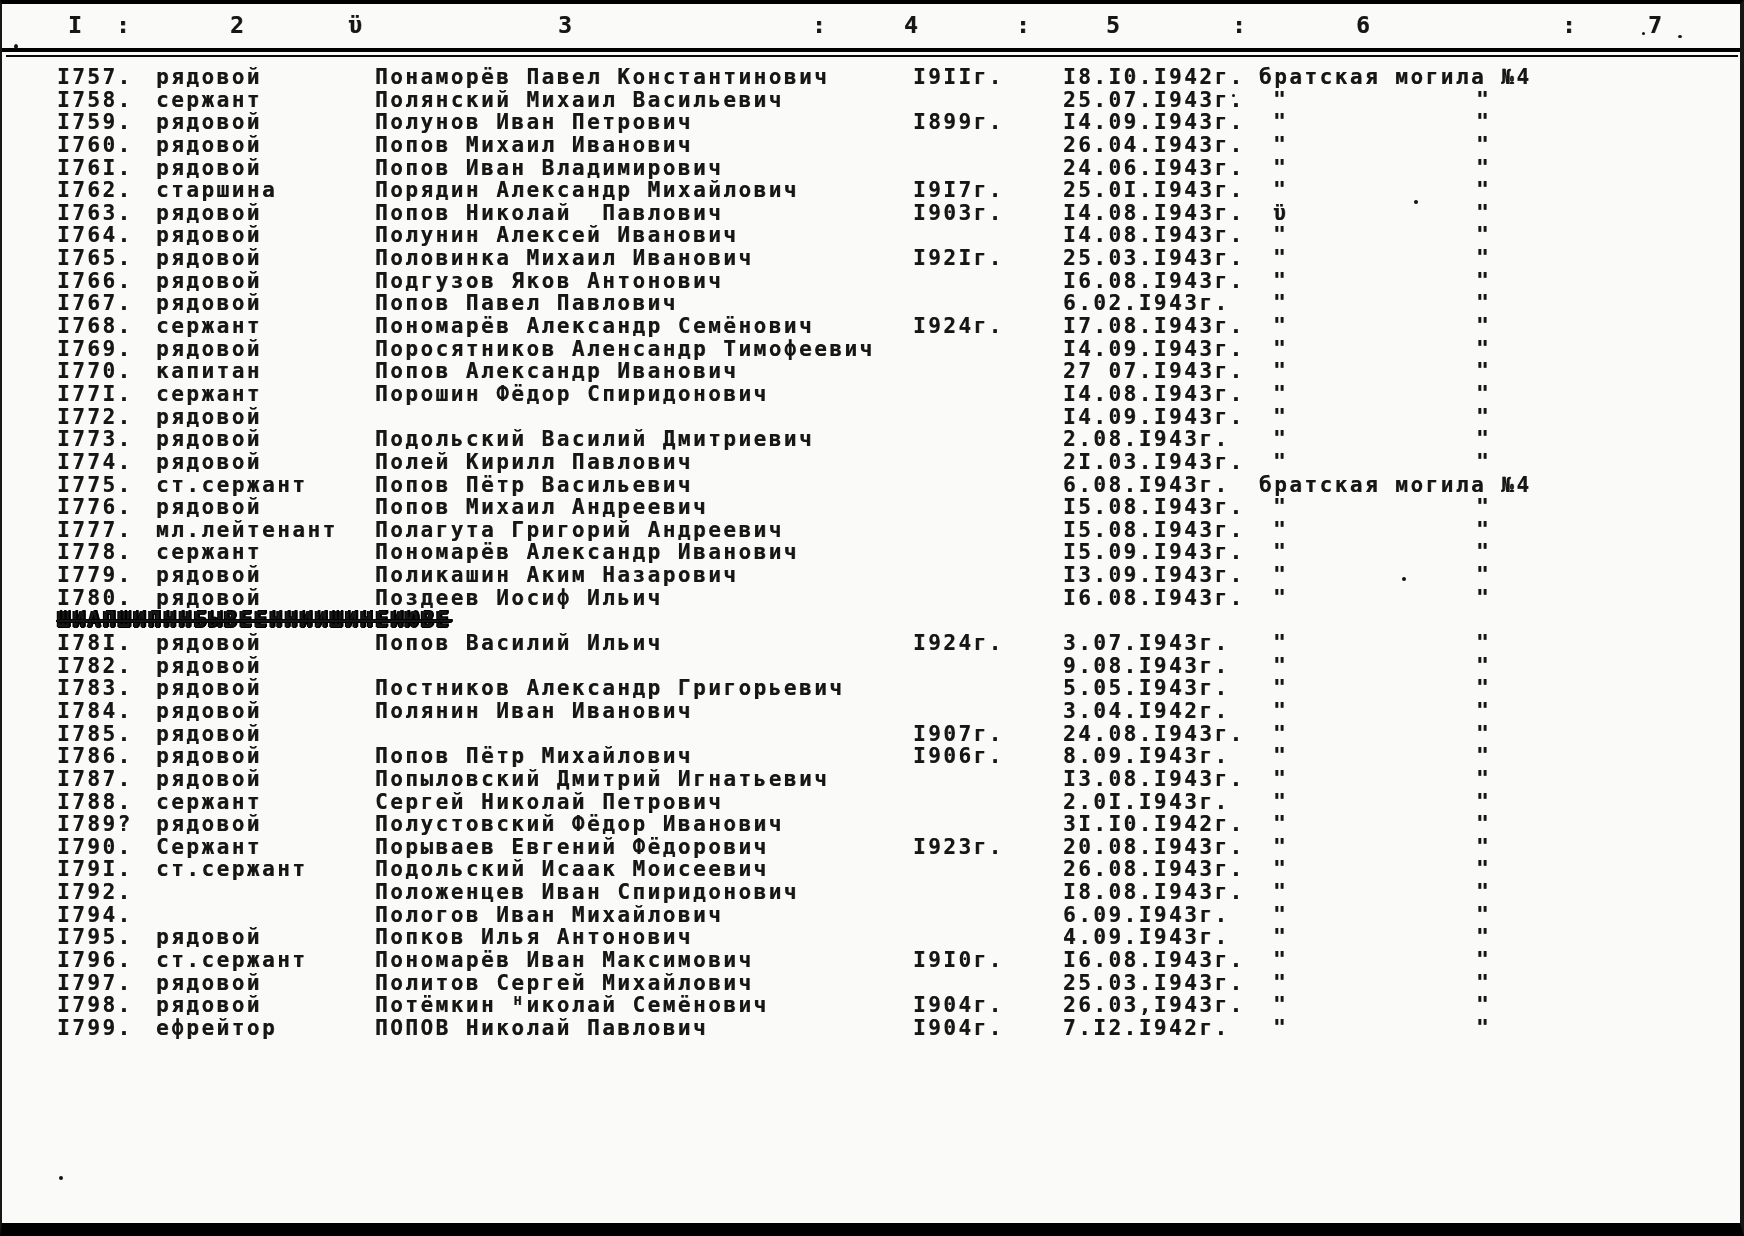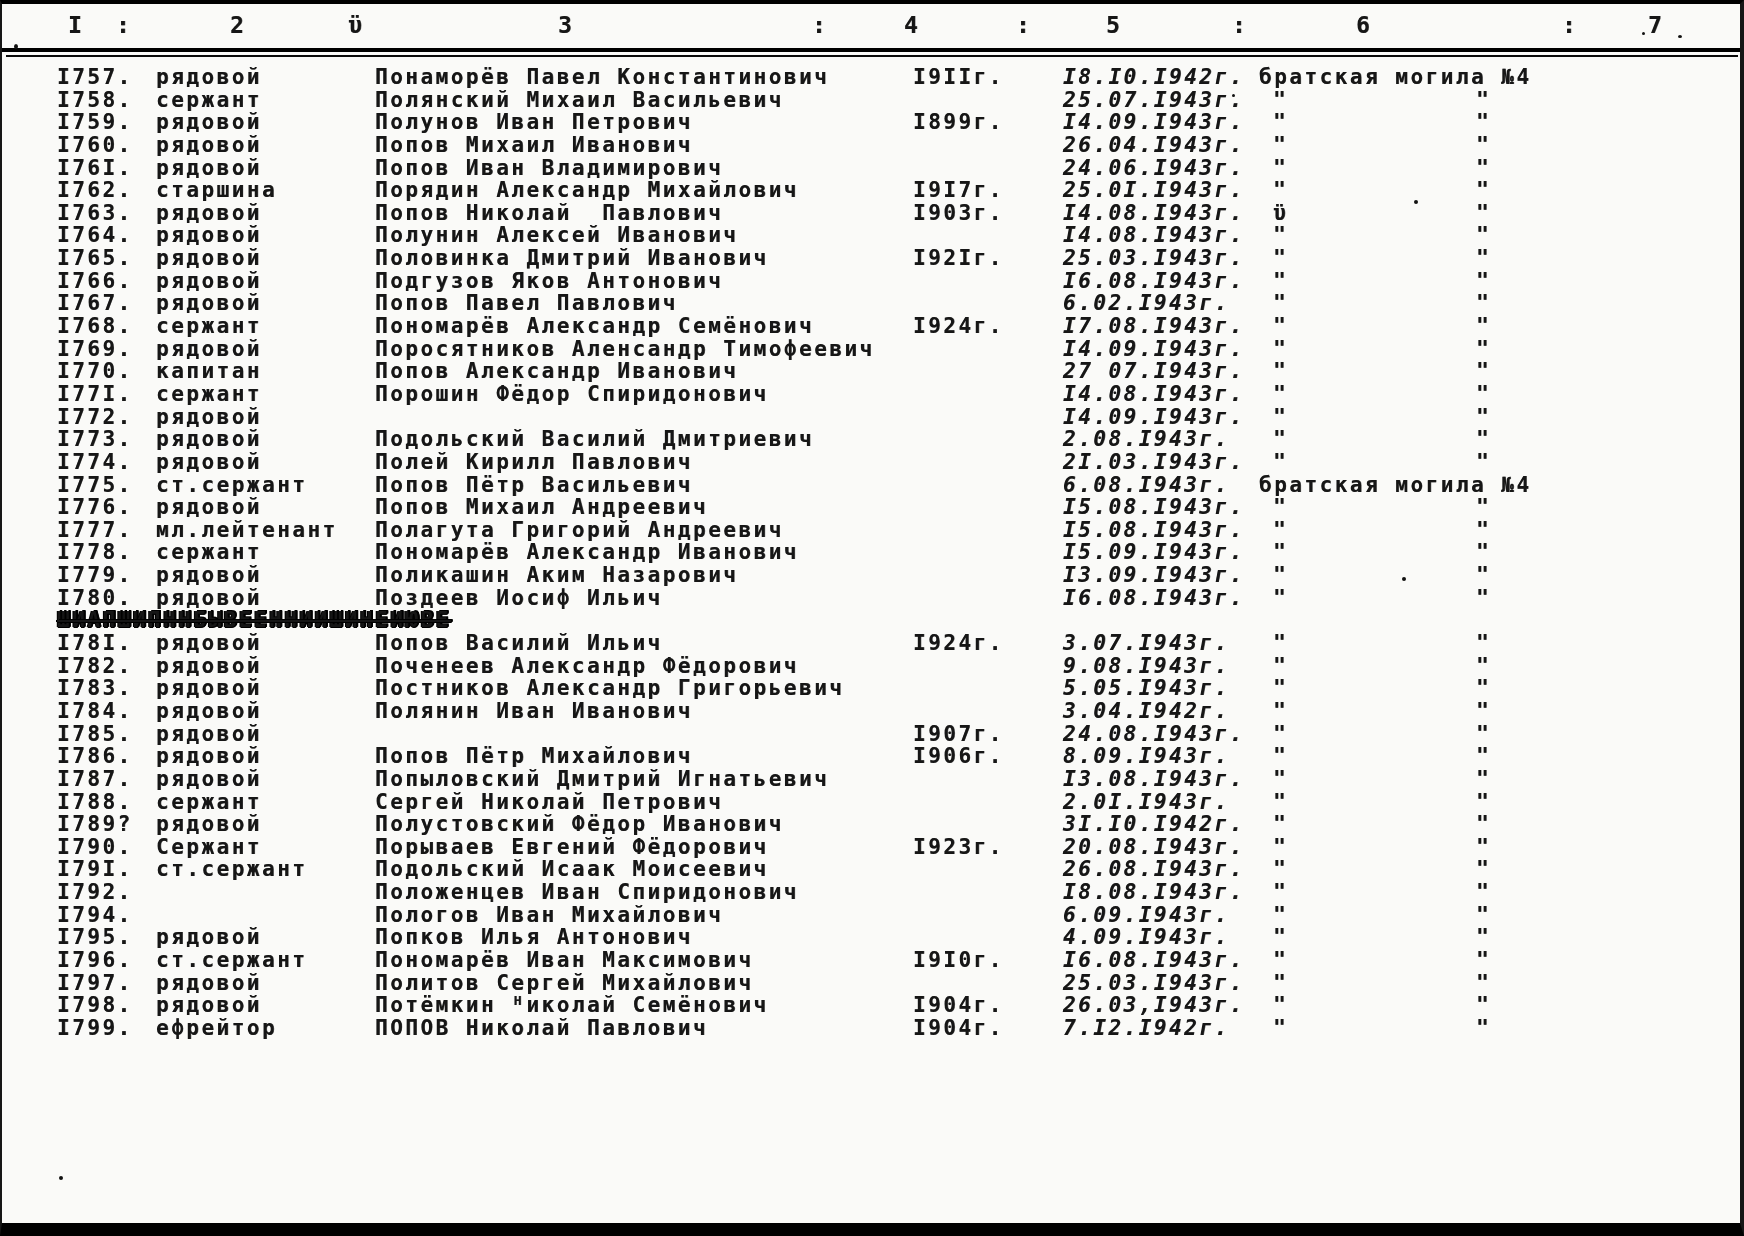--- a/index.html
+++ b/index.html
@@ -21,21 +21,21 @@
   .hdr-cell{position:absolute;top:8px;font-size:23px;letter-spacing:2px;white-space:pre;}
   .rule-thick{position:absolute;left:0;right:0;top:44px;height:4px;background:#000;}
   .rule-thin{position:absolute;left:4px;right:2px;top:51px;height:2px;background:#0a0a0a;}
   .rows{position:absolute;left:0;right:0;top:62px;padding-left:21px;}
   .row{position:relative;height:22.65px;}
   .row span{position:absolute;top:0;font-size:21px;line-height:22px;letter-spacing:2.5px;white-space:pre;}
   .c-num{left:34px;}
   .c-rank{left:133px;}
   .c-name{left:352px;}
   .c-year{left:890px;}
-  .c-date{left:1040px;font-style:italic;}
+  .c-date{left:1040px;}
   .c-grave{left:1236px;}
   .c-dl{left:1250px;}
   .c-dr{left:1453px;}
   .struck-line{
     left:34px;letter-spacing:0.5px;
     text-shadow:1px 0 0 #000,2px 0 0 #000,0 1px 0 #000,1px 1px 0 #000,2px -1px 0 #000,-1px 0 0 #000;
     text-decoration:line-through;
   }
   .dot{position:absolute;background:#111;border-radius:50%;}
   .d1{left:12px;top:40px;width:4px;height:5px;}
@@ -131,21 +131,21 @@
         <span class="c-num">I764.</span>
         <span class="c-rank">рядовой</span>
         <span class="c-name">Полунин Алексей Иванович</span>
         <span class="c-date">I4.08.I943г.</span>
         <span class="c-dl">"</span>
         <span class="c-dr">"</span>
       </div>
       <div class="row">
         <span class="c-num">I765.</span>
         <span class="c-rank">рядовой</span>
-        <span class="c-name">Половинка Дмитрий Иванович</span>
+        <span class="c-name">Половинка Михаил Иванович</span>
         <span class="c-year">I92Iг.</span>
         <span class="c-date">25.03.I943г.</span>
         <span class="c-dl">"</span>
         <span class="c-dr">"</span>
       </div>
       <div class="row">
         <span class="c-num">I766.</span>
         <span class="c-rank">рядовой</span>
         <span class="c-name">Подгузов Яков Антонович</span>
         <span class="c-date">I6.08.I943г.</span>
@@ -271,21 +271,20 @@
         <span class="c-rank">рядовой</span>
         <span class="c-name">Попов Василий Ильич</span>
         <span class="c-year">I924г.</span>
         <span class="c-date">3.07.I943г.</span>
         <span class="c-dl">"</span>
         <span class="c-dr">"</span>
       </div>
       <div class="row">
         <span class="c-num">I782.</span>
         <span class="c-rank">рядовой</span>
-        <span class="c-name">Поченеев Александр Фёдорович</span>
         <span class="c-date">9.08.I943г.</span>
         <span class="c-dl">"</span>
         <span class="c-dr">"</span>
       </div>
       <div class="row">
         <span class="c-num">I783.</span>
         <span class="c-rank">рядовой</span>
         <span class="c-name">Постников Александр Григорьевич</span>
         <span class="c-date">5.05.I943г.</span>
         <span class="c-dl">"</span>

